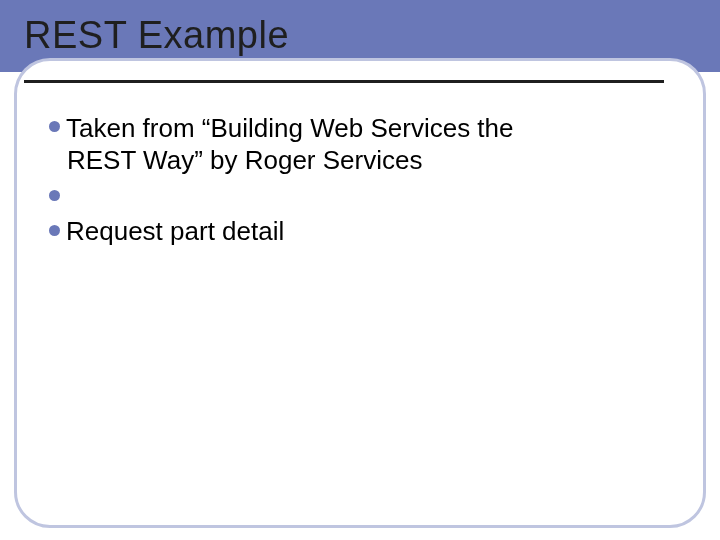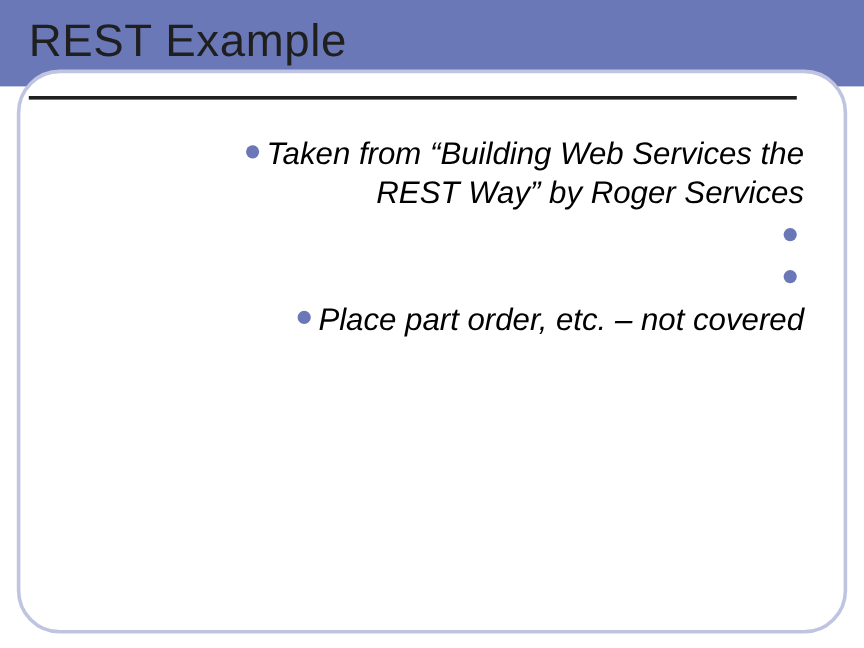--- a/index.html
+++ b/index.html
@@ -1,15 +1,15 @@
 <!DOCTYPE html>
 <html><head>
 <meta charset="utf-8">
 <style>
-  * { margin: 0; padding: 0; box-sizing: border-box; text-align: right; }
+  * { margin: 0; padding: 0; box-sizing: border-box; }
   body {
     width: 720px;
     height: 540px;
     background: #ffffff;
     font-family: Arial, Helvetica, sans-serif;
     position: relative;
     overflow: hidden;
   }
   .top-band {
     position: absolute;
@@ -43,24 +43,23 @@
     right: 14px;
     bottom: 12px;
     border: 3px solid #bfc5e0;
     border-radius: 36px;
     background: #ffffff;
     z-index: 2;
   }
   .bullets {
     position: absolute;
     top: 110px;
-    left: 72px;
+    left: 49px;
     right: 50px;
     z-index: 3;
-    font-style: italic;
   }
   .bullet-item {
     font-size: 26px;
     line-height: 1.25;
     color: #000000;
     margin-bottom: 2px;
     position: relative;
     padding-left: 0;
   }
   .bullet-dot {
@@ -94,20 +93,17 @@
   <div class="bullet-item">
     <span class="bullet-dot"></span><span class="bullet-text">Taken from “Building Web Services the</span>
     <span class="cont-line">REST Way” by Roger Services</span>
   </div>
 
   <div class="bullet-item">
     <span class="bullet-dot"></span>
   </div>
 
   <div class="bullet-item">
-    <span class="bullet-dot"></span>
+    <span class="bullet-dot"></span><span class="bullet-text">Request part detail</span>
   </div>
 
-  <div class="bullet-item">
-    <span class="bullet-dot"></span><span class="bullet-text">Place part order, etc. – not covered</span>
-  </div>
 
 </div>
 
 </body></html>

